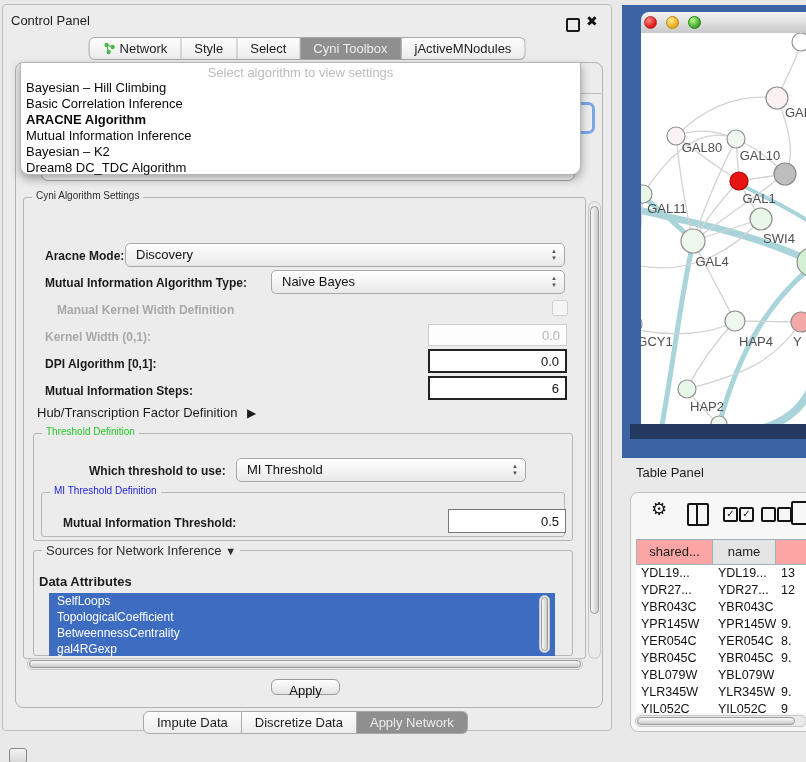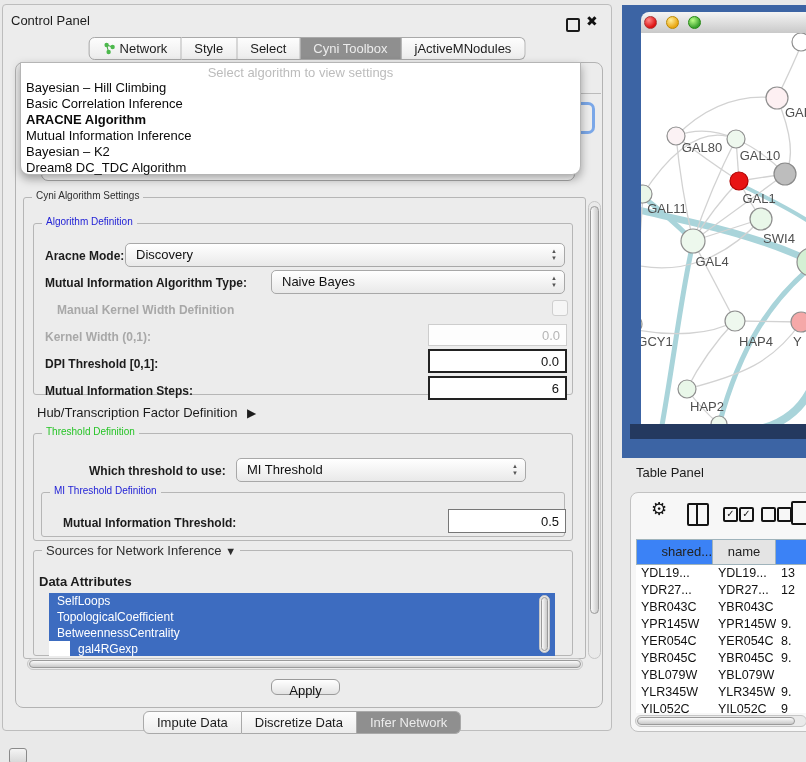--- a/index.html
+++ b/index.html
@@ -92,21 +92,21 @@
   #col-icon{left:56px;width:18px;height:19px;border:2px solid #141414;border-radius:2px;}
   #col-icon div{position:absolute;left:7px;top:0;width:2px;height:19px;background:#141414;}
   .cb-ico{position:absolute;top:14px;width:11px;height:11px;border:2px solid #141414;border-radius:2px;
     font-size:10px;line-height:10px;text-align:center;color:#141414;font-weight:bold;}
   #doc-icon{left:160px;top:8px;width:15px;height:20px;border:2px solid #141414;border-radius:2px;}
 
   #tbl-header{position:absolute;left:5px;top:46px;height:26px;display:flex;}
   .th{box-sizing:border-box;border:1px solid #9fb3bb;border-left:none;font-size:13px;color:#222;
     text-align:center;line-height:24px;background:#e4e4e4;}
   .th:first-child{border-left:1px solid #9fb3bb;}
-  .th.hl{background:#3b82f6;text-align:right;}
+  .th.hl{background:#fca5a5;}
   #tbl-rows{position:absolute;left:5px;top:72px;width:200px;height:148px;overflow:hidden;background:#fff;}
   .tr{display:flex;height:17px;line-height:17px;}
   .td{font-size:12.5px;color:#111;padding-left:5px;box-sizing:border-box;white-space:nowrap;overflow:hidden;}
 
   #mini-icon{left:9px;top:748px;width:16px;height:14px;border:1px solid #8a8a8a;border-radius:3px;
     background:linear-gradient(#f4f4f4,#d7d7d7);}
   .netlabel{fill:#4f4f4f;font-size:13px;font-family:"Liberation Sans","DejaVu Sans",sans-serif;}
 </style>
 </head>
 <body>
@@ -147,38 +147,35 @@
           <div class="algo-item">Mutual Information Inference</div>
           <div class="algo-item">Bayesian – K2</div>
           <div class="algo-item">Dream8 DC_TDC Algorithm</div>
         </div>
     </div>
 
     <div class="group" style="left:20px;top:192px;width:563px;height:462px;">
       <span class="gtitle">Cyni Algorithm Settings</span>
     </div>
 
-    <div class="group" style="left:30px;top:218px;width:540px;height:172px;">
-      <span class="gtitle t-blue">Algorithm Definition</span>
-    </div>
     <div class="flabel" style="left:42px;top:244px;">Aracne Mode:</div>
     <div class="combo" style="left:122px;top:238px;width:440px;">
       <span>Discovery</span>
       <span class="arrows">▲<br>▼</span>
     </div>
     <div class="flabel" style="left:42px;top:271px;">Mutual Information Algorithm Type:</div>
     <div class="combo" style="left:268px;top:265px;width:294px;">
       <span>Naive Bayes</span>
       <span class="arrows">▲<br>▼</span>
     </div>
     <div class="flabel dis" style="left:42px;top:298px;margin-left:12px;">Manual Kernel Width Definition</div>
     <div class="checkbox" style="left:549px;top:295px;"></div>
     <div class="flabel dis" style="left:42px;top:325px;">Kernel Width (0,1):</div>
     <input class="field dis" style="left: 425px; top: 319px; width: 139px;" readonly="" value="0.0">
-    <div class="flabel" style="left:42px;top:352px;">DPI Threshold [0,1]:</div>
+    <div class="flabel" style="left:42px;top:352px;">DPI Algorithm [0,1]:</div>
     <input class="field strong" style="left: 425px; top: 344px; width: 139px;" value="0.0">
     <div class="flabel" style="left:42px;top:379px;">Mutual Information Steps:</div>
     <input class="field strong" style="left: 425px; top: 371px; width: 139px;" value="6">
 
     <div class="abs" style="left:34px;top:400px;font-size:13px;color:#1c1c1c;">
       <span>Hub/Transcription Factor Definition</span>
       <span style="font-size:12px;padding-left:6px;">▶</span>
     </div>
 
     <div class="group" style="left:30px;top:428px;width:540px;height:108px;">
@@ -199,40 +196,40 @@
       <span class="gtitle" style="font-size:13px;">
         <span>Sources for Network Inference</span>
         <span style="font-size:11px;">▼</span>
       </span>
     </div>
     <div class="flabel" style="left:36px;top:569px;font-size:13px;">Data Attributes</div>
     <div id="attr-list" class="abs">
         <div class="attr-item" style="background: rgb(61, 108, 192);">SelfLoops</div>
         <div class="attr-item" style="background: rgb(61, 108, 192);">TopologicalCoefficient</div>
         <div class="attr-item" style="background: rgb(61, 108, 192);">BetweennessCentrality</div>
-        <div class="attr-item" style="background: rgb(61, 108, 192); margin-left: 21px;">gal4RGexp</div>
+        <div class="attr-item" style="background: rgb(61, 108, 192);">gal4RGexp</div>
       </div>
     <div class="sb-track abs" style="left:536px;top:590px;width:11px;height:58px;">
       <div class="sb-thumb" style="left:1px;top:1px;width:7px;height:54px;"></div>
     </div>
 
     <div class="sb-track abs" style="left:585px;top:196px;width:13px;height:458px;">
       <div class="sb-thumb" style="left:1px;top:4px;width:9px;height:408px;"></div>
     </div>
 
     <div class="sb-track abs" style="left:24px;top:653px;width:556px;height:12px;">
       <div class="sb-thumb h" style="left:1px;top:1px;width:552px;height:8px;"></div>
     </div>
 
     <div id="apply-btn" class="abs">Apply</div>
 
     <div id="bottom-tabs" class="abs tabbar">
         <div class="tab">Impute Data</div>
         <div class="tab">Discretize Data</div>
-        <div class="tab selected">Infer Network</div>
+        <div class="tab selected">Apply Network</div>
       </div>
   </div>
 
   <div id="net-frame" class="abs"></div>
   <div id="net-dark" class="abs"></div>
   <div id="net-titlebar" class="abs">
     <div class="tl" style="left:3px;background:radial-gradient(circle at 35% 30%,#f88,#d11 70%);border:1px solid #a33;"></div>
     <div class="tl" style="left:25px;background:radial-gradient(circle at 35% 30%,#fe9,#e9a612 70%);border:1px solid #b80;"></div>
     <div class="tl" style="left:47px;background:radial-gradient(circle at 35% 30%,#bf8,#3aa12e 70%);border:1px solid #281;"></div>
   </div>

